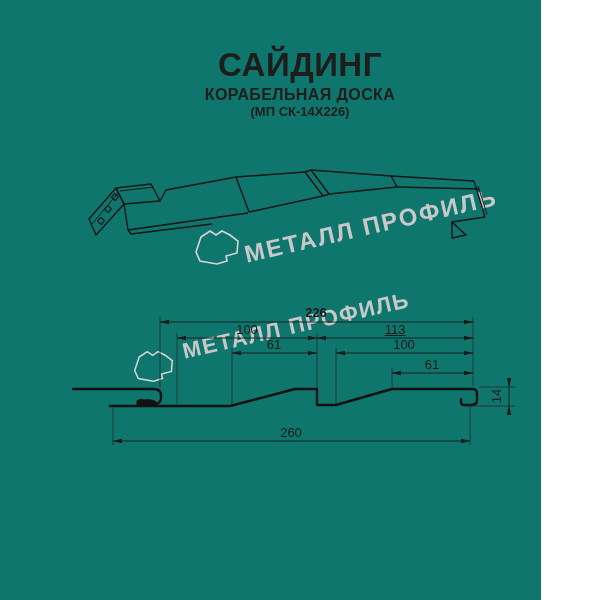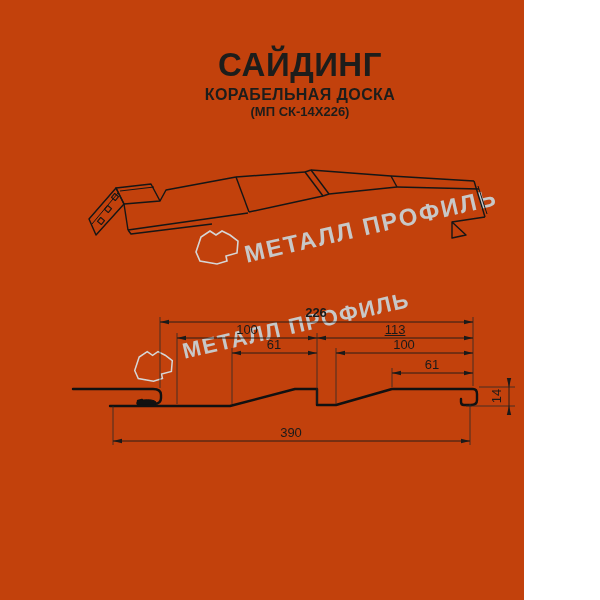--- a/index.html
+++ b/index.html
@@ -1,18 +1,18 @@
 <!DOCTYPE html>
 <html><head>
 <meta charset="utf-8">
 <style>
   html,body{margin:0;padding:0;background:#ffffff;}
   .sheet{
-    position:relative;width:524px;height:600px;background:#c2410c;overflow:hidden;
-    font-family:"Liberation Sans", sans-serif;color:#1d1d1b;
+    position:relative;width:524px;height:600px;background:#0f766e;overflow:hidden;
+    font-family:"Liberation Sans", sans-serif;color:#1d1d1b;padding-left:17px;
   }
   
   .hdr{position:absolute;left:0;top:0;width:600px;text-align:center;z-index:4;}
   .title{position:absolute;left:0;top:46px;width:600px;font-size:33px;font-weight:800;letter-spacing:.5px;}
   .subtitle{position:absolute;left:0;top:86px;width:600px;font-size:16px;font-weight:700;letter-spacing:.4px;}
   .code{position:absolute;left:0;top:104px;width:600px;font-size:13px;font-weight:700;}
   
   .wm{position:absolute;z-index:1;}
   .wm-text{
     position:absolute;white-space:nowrap;font-weight:700;color:#c8c8c8;
@@ -155,17 +155,17 @@
         <path d="M509,406 L506.8,415 L511.2,415 Z"></path>
     </g>
   </svg>
 
   <span class="dim" style="left:316px;top:306px;font-weight:bold;">226</span>
   <span class="dim" style="left:247px;top:323px;">100</span>
   <span class="dim" style="left:274px;top:338px;">61</span>
   <span class="dim" style="left:395px;top:323px;text-decoration:underline;">113</span>
   <span class="dim" style="left:404px;top:338px;">100</span>
   <span class="dim" style="left:432px;top:358px;">61</span>
-  <span class="dim" style="left:291px;top:426px;">390</span>
+  <span class="dim" style="left:291px;top:426px;">260</span>
   <span class="dim rot" style="left:497px;top:396px;">14</span>
 
 
 </div>
 
 </body></html>

